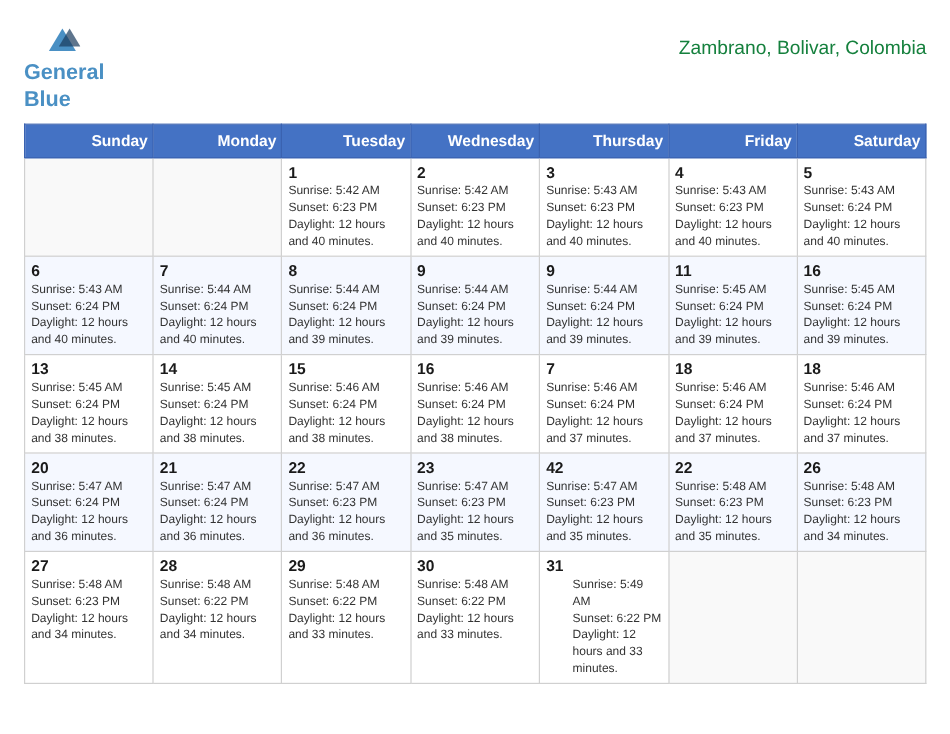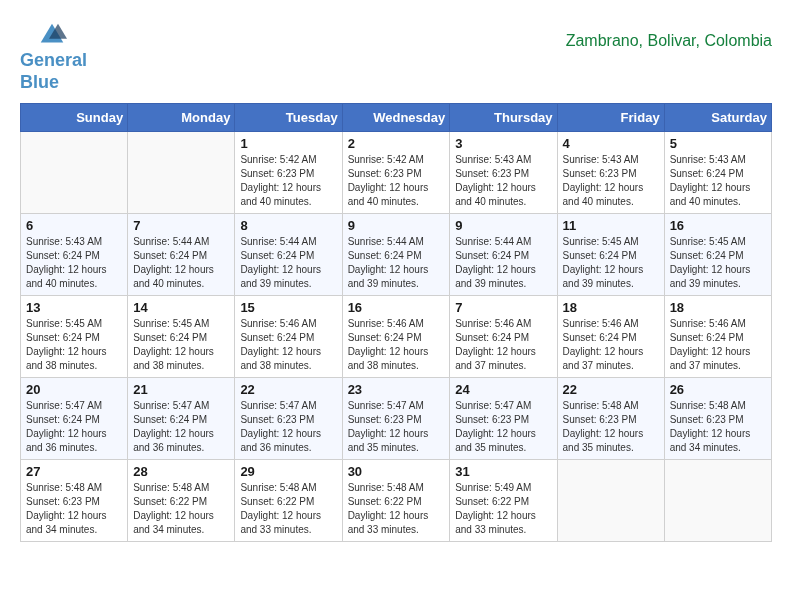--- a/index.html
+++ b/index.html
@@ -264,21 +264,21 @@
 Sunset: 6:23 PM
 Daylight: 12 hours and 36 minutes.</div>
         </td>
         <td>
           <span class="day-number">23</span>
           <div class="day-info" style="white-space: pre-line;">Sunrise: 5:47 AM
 Sunset: 6:23 PM
 Daylight: 12 hours and 35 minutes.</div>
         </td>
         <td>
-          <span class="day-number">24</span>
+          <span class="day-number">42</span>
           <div class="day-info" style="white-space: pre-line;">Sunrise: 5:47 AM
 Sunset: 6:23 PM
 Daylight: 12 hours and 35 minutes.</div>
         </td>
         <td>
           <span class="day-number">22</span>
           <div class="day-info" style="white-space: pre-line;">Sunrise: 5:48 AM
 Sunset: 6:23 PM
 Daylight: 12 hours and 35 minutes.</div>
         </td>
@@ -309,21 +309,21 @@
 Daylight: 12 hours and 33 minutes.</div>
         </td>
         <td>
           <span class="day-number">30</span>
           <div class="day-info" style="white-space: pre-line;">Sunrise: 5:48 AM
 Sunset: 6:22 PM
 Daylight: 12 hours and 33 minutes.</div>
         </td>
         <td>
           <span class="day-number">31</span>
-          <div class="day-info" style="white-space: pre-line;">Sunrise: 5:49 AM
+          <div class="day-info" style="white-space: pre-line; margin-left: 22px;">Sunrise: 5:49 AM
 Sunset: 6:22 PM
 Daylight: 12 hours and 33 minutes.</div>
         </td>
         <td class="empty-cell"></td>
         <td class="empty-cell"></td>
       </tr>
     </tbody>
 </table>
 
 </body></html>

